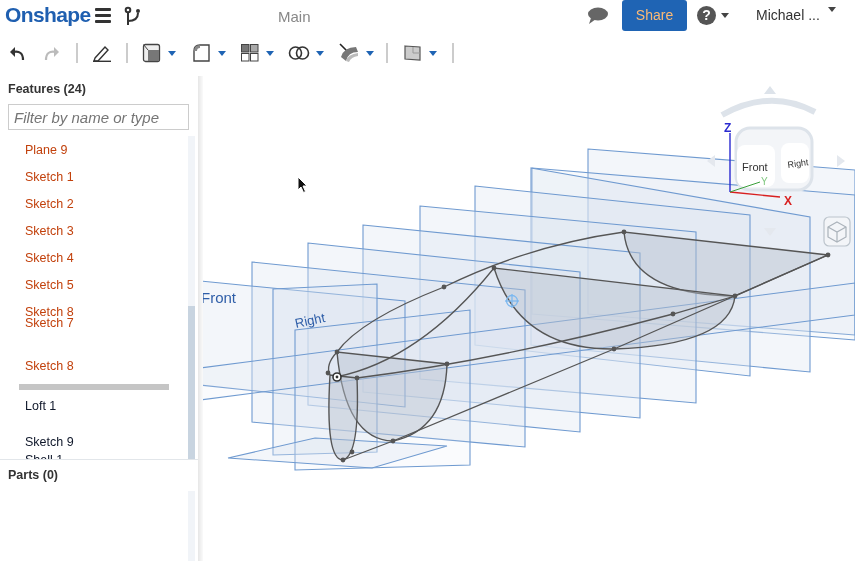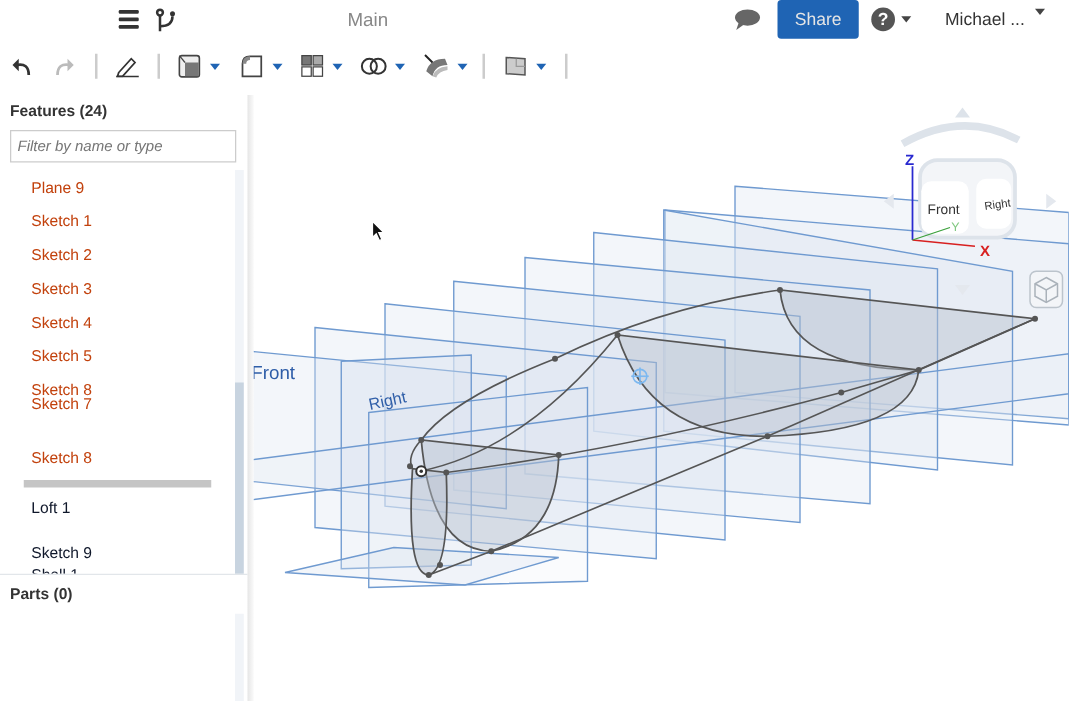--- a/index.html
+++ b/index.html
@@ -5,53 +5,54 @@
   * { box-sizing: border-box; margin: 0; padding: 0; }
   html, body { width: 855px; height: 561px; overflow: hidden; background: #ffffff; font-family: "Liberation Sans", "DejaVu Sans", sans-serif; color: #333; }
   .topbar { position: absolute; left: 0; top: 0; width: 855px; height: 34px; background: #fff; }
   .logo { position: absolute; left: 5px; top: 3px; font-size: 21px; font-weight: bold; color: #1f5fb0; letter-spacing: -0.6px; }
   .hamburger { position: absolute; left: 95px; top: 8px; width: 16px; height: 15px; }
   .hamburger span { display: block; height: 3px; background: #333; margin-bottom: 3px; border-radius: 1px; }
   .branch-icon { position: absolute; left: 124px; top: 6px; }
   .doc-title { position: absolute; left: 160px; top: 4px; font-size: 20px; font-weight: bold; color: #333; }
   .workspace { position: absolute; left: 278px; top: 8px; font-size: 15px; color: #888; }
   .comment-icon { position: absolute; left: 587px; top: 7px; }
-  .share-btn { position: absolute; left: 622px; top: 0px; width: 65px; height: 31px; background: #1f64b4; color: #e5e5e5; border-radius: 3px; font-size: 14px; text-align: center; line-height: 31px; }
+  .share-btn { position: absolute; left: 622px; top: 0px; width: 65px; height: 31px; background: #1f64b4; color: #fdba74; border-radius: 3px; font-size: 14px; text-align: center; line-height: 31px; }
   .help { position: absolute; left: 697px; top: 6px; display: flex; align-items: center; }
   .help-circle { width: 19px; height: 19px; border-radius: 50%; background: #555; color: #fff; font-weight: bold; font-size: 14px; text-align: center; line-height: 19px; }
   .caret { width: 0; height: 0; border-left: 4px solid transparent; border-right: 4px solid transparent; border-top: 5px solid #444; margin-left: 5px; }
   .user { position: absolute; left: 756px; top: 7px; font-size: 14px; color: #333; display: flex; }
   .user .caret { margin-left: 8px; }
 
   .toolbar { position: absolute; left: 0; top: 37px; height: 32px; width: 855px; }
   .tb { position: absolute; top: 6px; height: 20px; display: flex; align-items: center; }
   .tb .bcaret { width: 0; height: 0; border-left: 4px solid transparent; border-right: 4px solid transparent; border-top: 5px solid #1f64b4; margin-left: 6px; }
   .sep { position: absolute; top: 6px; width: 2px; height: 20px; background: #ccc; }
 
   .panel { position: absolute; left: 0; top: 76px; width: 198px; height: 485px; background: #fff; }
   .panel-title { position: absolute; left: 8px; top: 6px; font-size: 12.5px; font-weight: bold; color: #333; }
-  .filter { position: absolute; left: 8px; top: 28px; width: 181px; height: 26px; border: 1px solid #ccc; background: #fff; font-size: 12px; font-style: italic; color: #aaa; padding: 6px 5px; }
+  .filter { position: absolute; left: 8px; top: 28px; width: 181px; height: 26px; border: 1px solid #ccc; background: #fff; font-size: 15px; font-style: italic; color: #aaa; padding: 6px 5px; }
   .list { position: absolute; left: 0; top: 60px; width: 188px; height: 323px; overflow: hidden; }
   .item { position: absolute; left: 25px; font-size: 12.5px; color: #c2410c; }
   .item.suppressed { color: #0f172a; }
   .rollback { position: absolute; left: 19px; top: 308px; width: 150px; height: 6px; background: #c5c5c5; }
   .scroll-track { position: absolute; left: 188px; top: 60px; width: 7px; height: 323px; background: #f1f4f8; }
   .scroll-thumb { position: absolute; left: 188px; top: 230px; width: 7px; height: 153px; background: #c8d4e0; }
   .parts-div { position: absolute; left: 0; top: 383px; width: 198px; height: 1px; background: #e2e6ea; }
   .parts-title { position: absolute; left: 8px; top: 392px; font-size: 12.5px; font-weight: bold; color: #333; }
   .parts-scroll { position: absolute; left: 188px; top: 415px; width: 7px; height: 70px; background: #f1f4f8; }
   .panel-edge { position: absolute; left: 198px; top: 76px; width: 5px; height: 485px; background: linear-gradient(to right, #e6e6e6, #fafafa); }
 
   .viewport { position: absolute; left: 203px; top: 70px; width: 652px; height: 491px; }
   .cursor { position: absolute; left: 297px; top: 176px; }
 </style>
 </head>
 <body>
 
 <div class="topbar">
+  <div class="logo">Onshape</div>
   <div class="hamburger">
       <span></span>
       <span></span>
       <span></span>
     </div>
   <svg class="branch-icon" width="18" height="20" viewBox="0 0 18 20">
     <circle cx="4" cy="4" r="2.3" fill="none" stroke="#333" stroke-width="2"></circle>
     <line x1="4" y1="6.5" x2="4" y2="19" stroke="#333" stroke-width="2"></line>
     <path d="M4 15 Q14 15 14 7" fill="none" stroke="#333" stroke-width="2"></path>
     <circle cx="14" cy="5" r="2" fill="#333"></circle>

